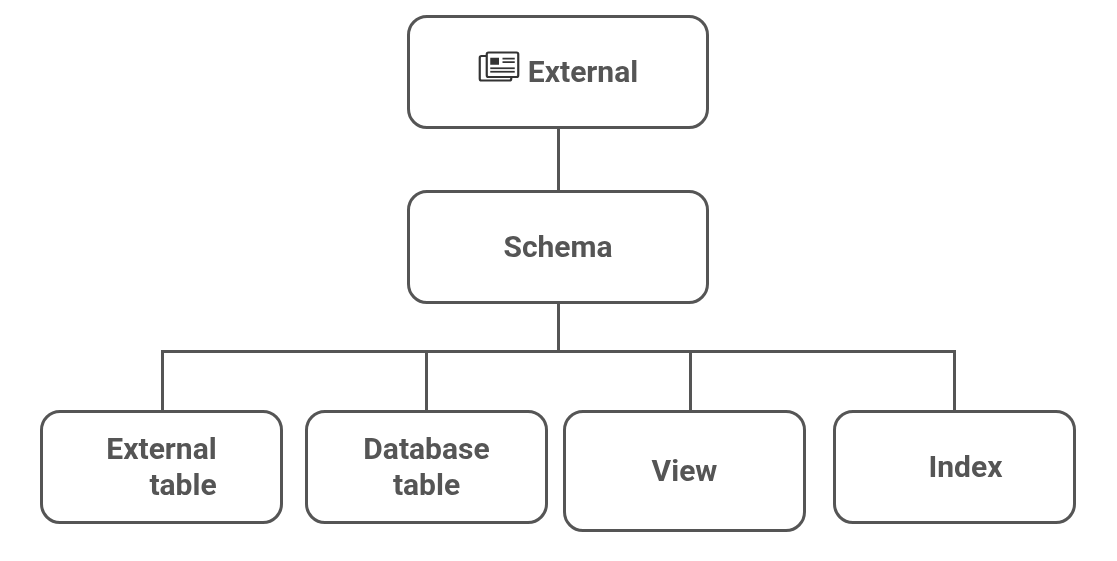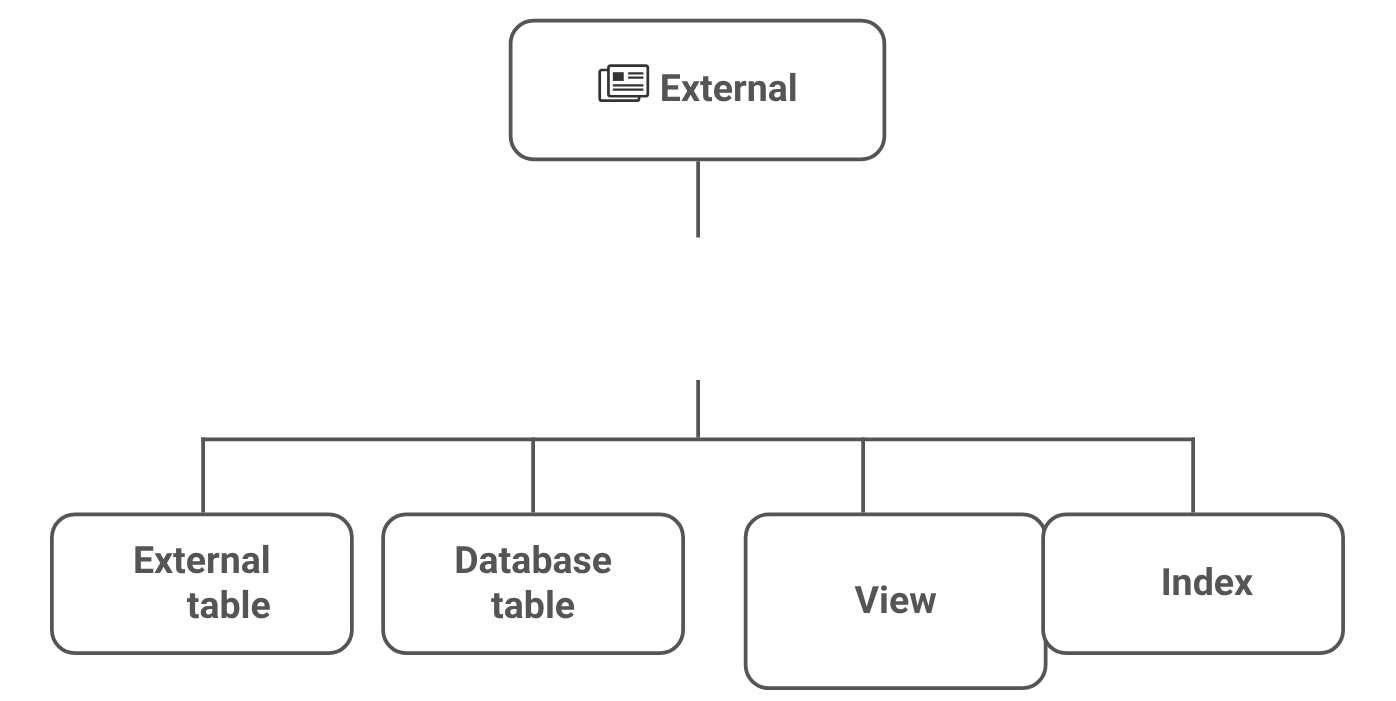--- a/index.html
+++ b/index.html
@@ -76,41 +76,44 @@
           <line x1="14" y1="18" x2="42" y2="18" stroke="#333333" stroke-width="2"></line>
           <line x1="14" y1="22" x2="42" y2="22" stroke="#333333" stroke-width="2"></line>
         </svg>
       </span>
       <span class="node-label">External</span>
     </div>
   </div>
 
   <div class="connector connector-v" style="left: 557px; top: 129px; height: 61px;"></div>
 
+  <div class="node" style="left: 407px; top: 190px; width: 302px; height: 114px;">
+    <span class="node-label">Schema</span>
+  </div>
 
   <div class="connector connector-v" style="left: 557px; top: 304px; height: 46px;"></div>
 
   <div class="connector connector-h" style="left: 161px; top: 350px; width: 795px;"></div>
 
   <div class="connector connector-v" style="left: 161px; top: 350px; height: 60px;"></div>
   <div class="connector connector-v" style="left: 425px; top: 350px; height: 60px;"></div>
   <div class="connector connector-v" style="left: 689px; top: 350px; height: 60px;"></div>
   <div class="connector connector-v" style="left: 953px; top: 350px; height: 60px;"></div>
 
   <div class="node" style="left: 40px; top: 410px; width: 243px; height: 114px;">
     <span class="node-label" style="white-space: pre-line; text-align: right;">External
 table</span>
   </div>
 
   <div class="node" style="left: 305px; top: 410px; width: 243px; height: 114px;">
     <span class="node-label" style="white-space: pre-line;">Database
 table</span>
   </div>
 
-  <div class="node" style="left: 595px; top: 410px; width: 243px; height: 142px;">
+  <div class="node" style="left: 563px; top: 410px; width: 243px; height: 122px;">
     <span class="node-label">View</span>
   </div>
 
   <div class="node" style="left: 833px; top: 410px; width: 243px; height: 114px; padding-left: 22px;">
     <span class="node-label">Index</span>
   </div>
 
 </div>
 
 </body></html>

